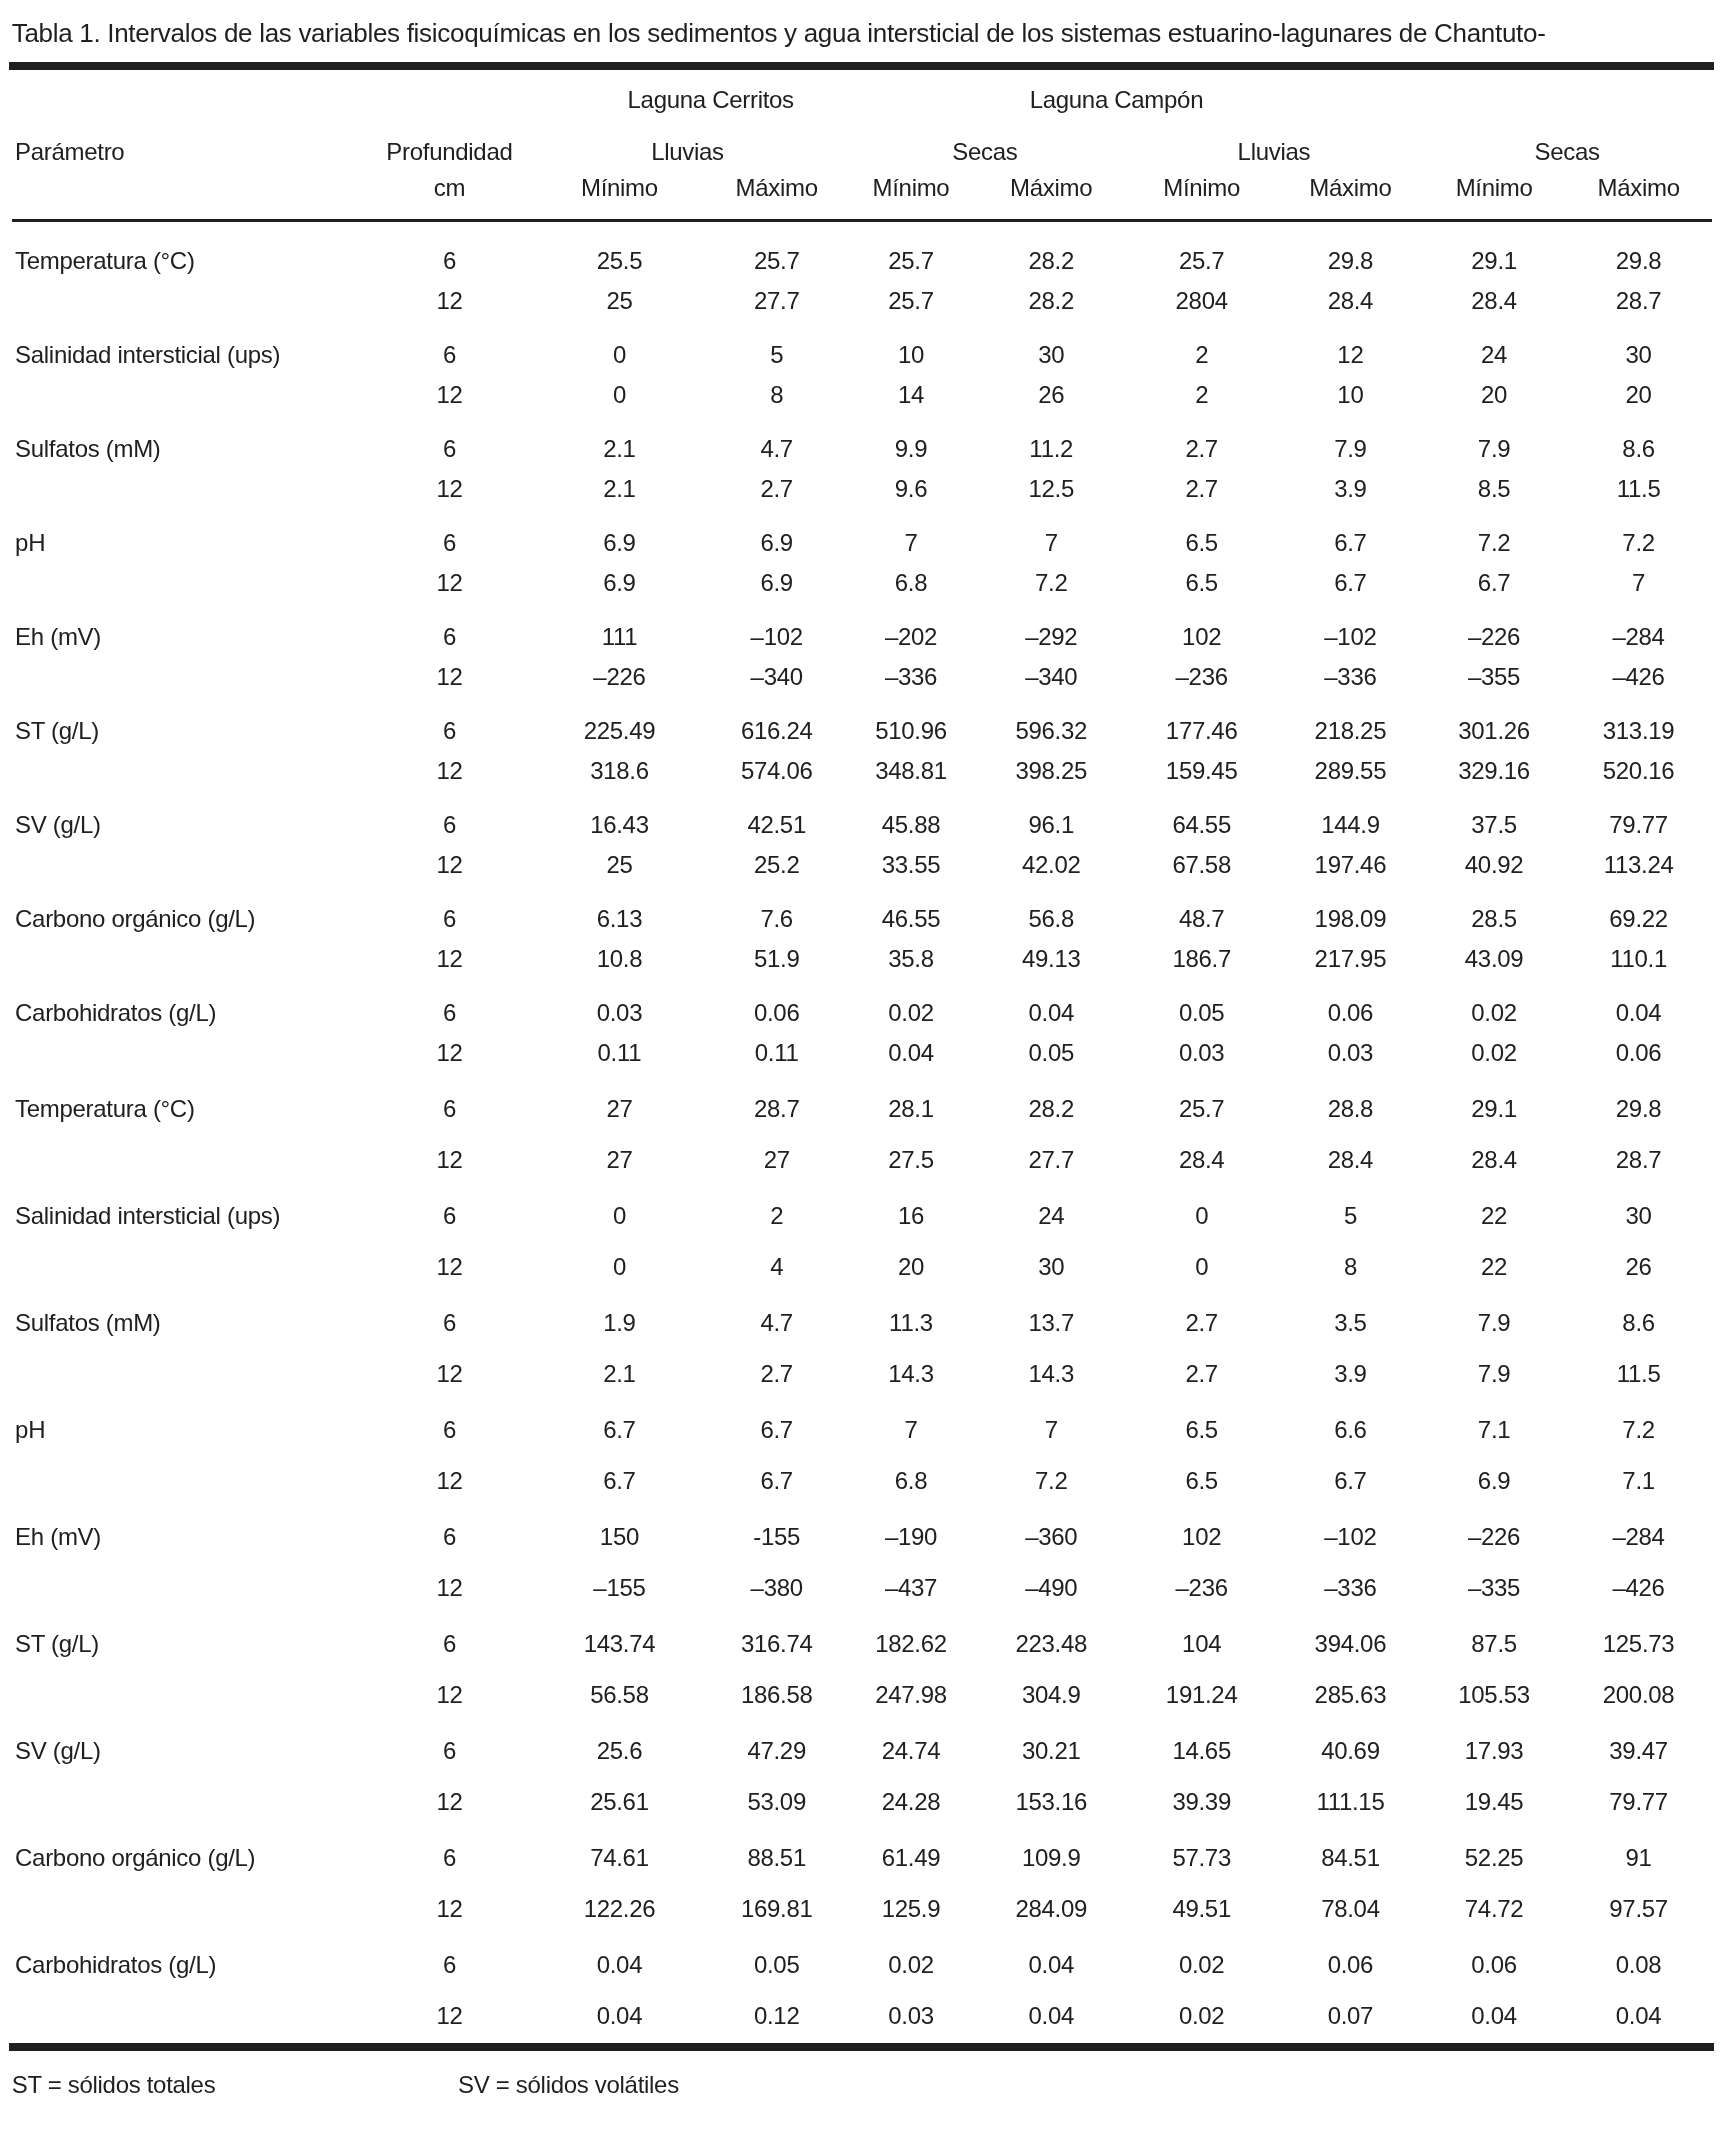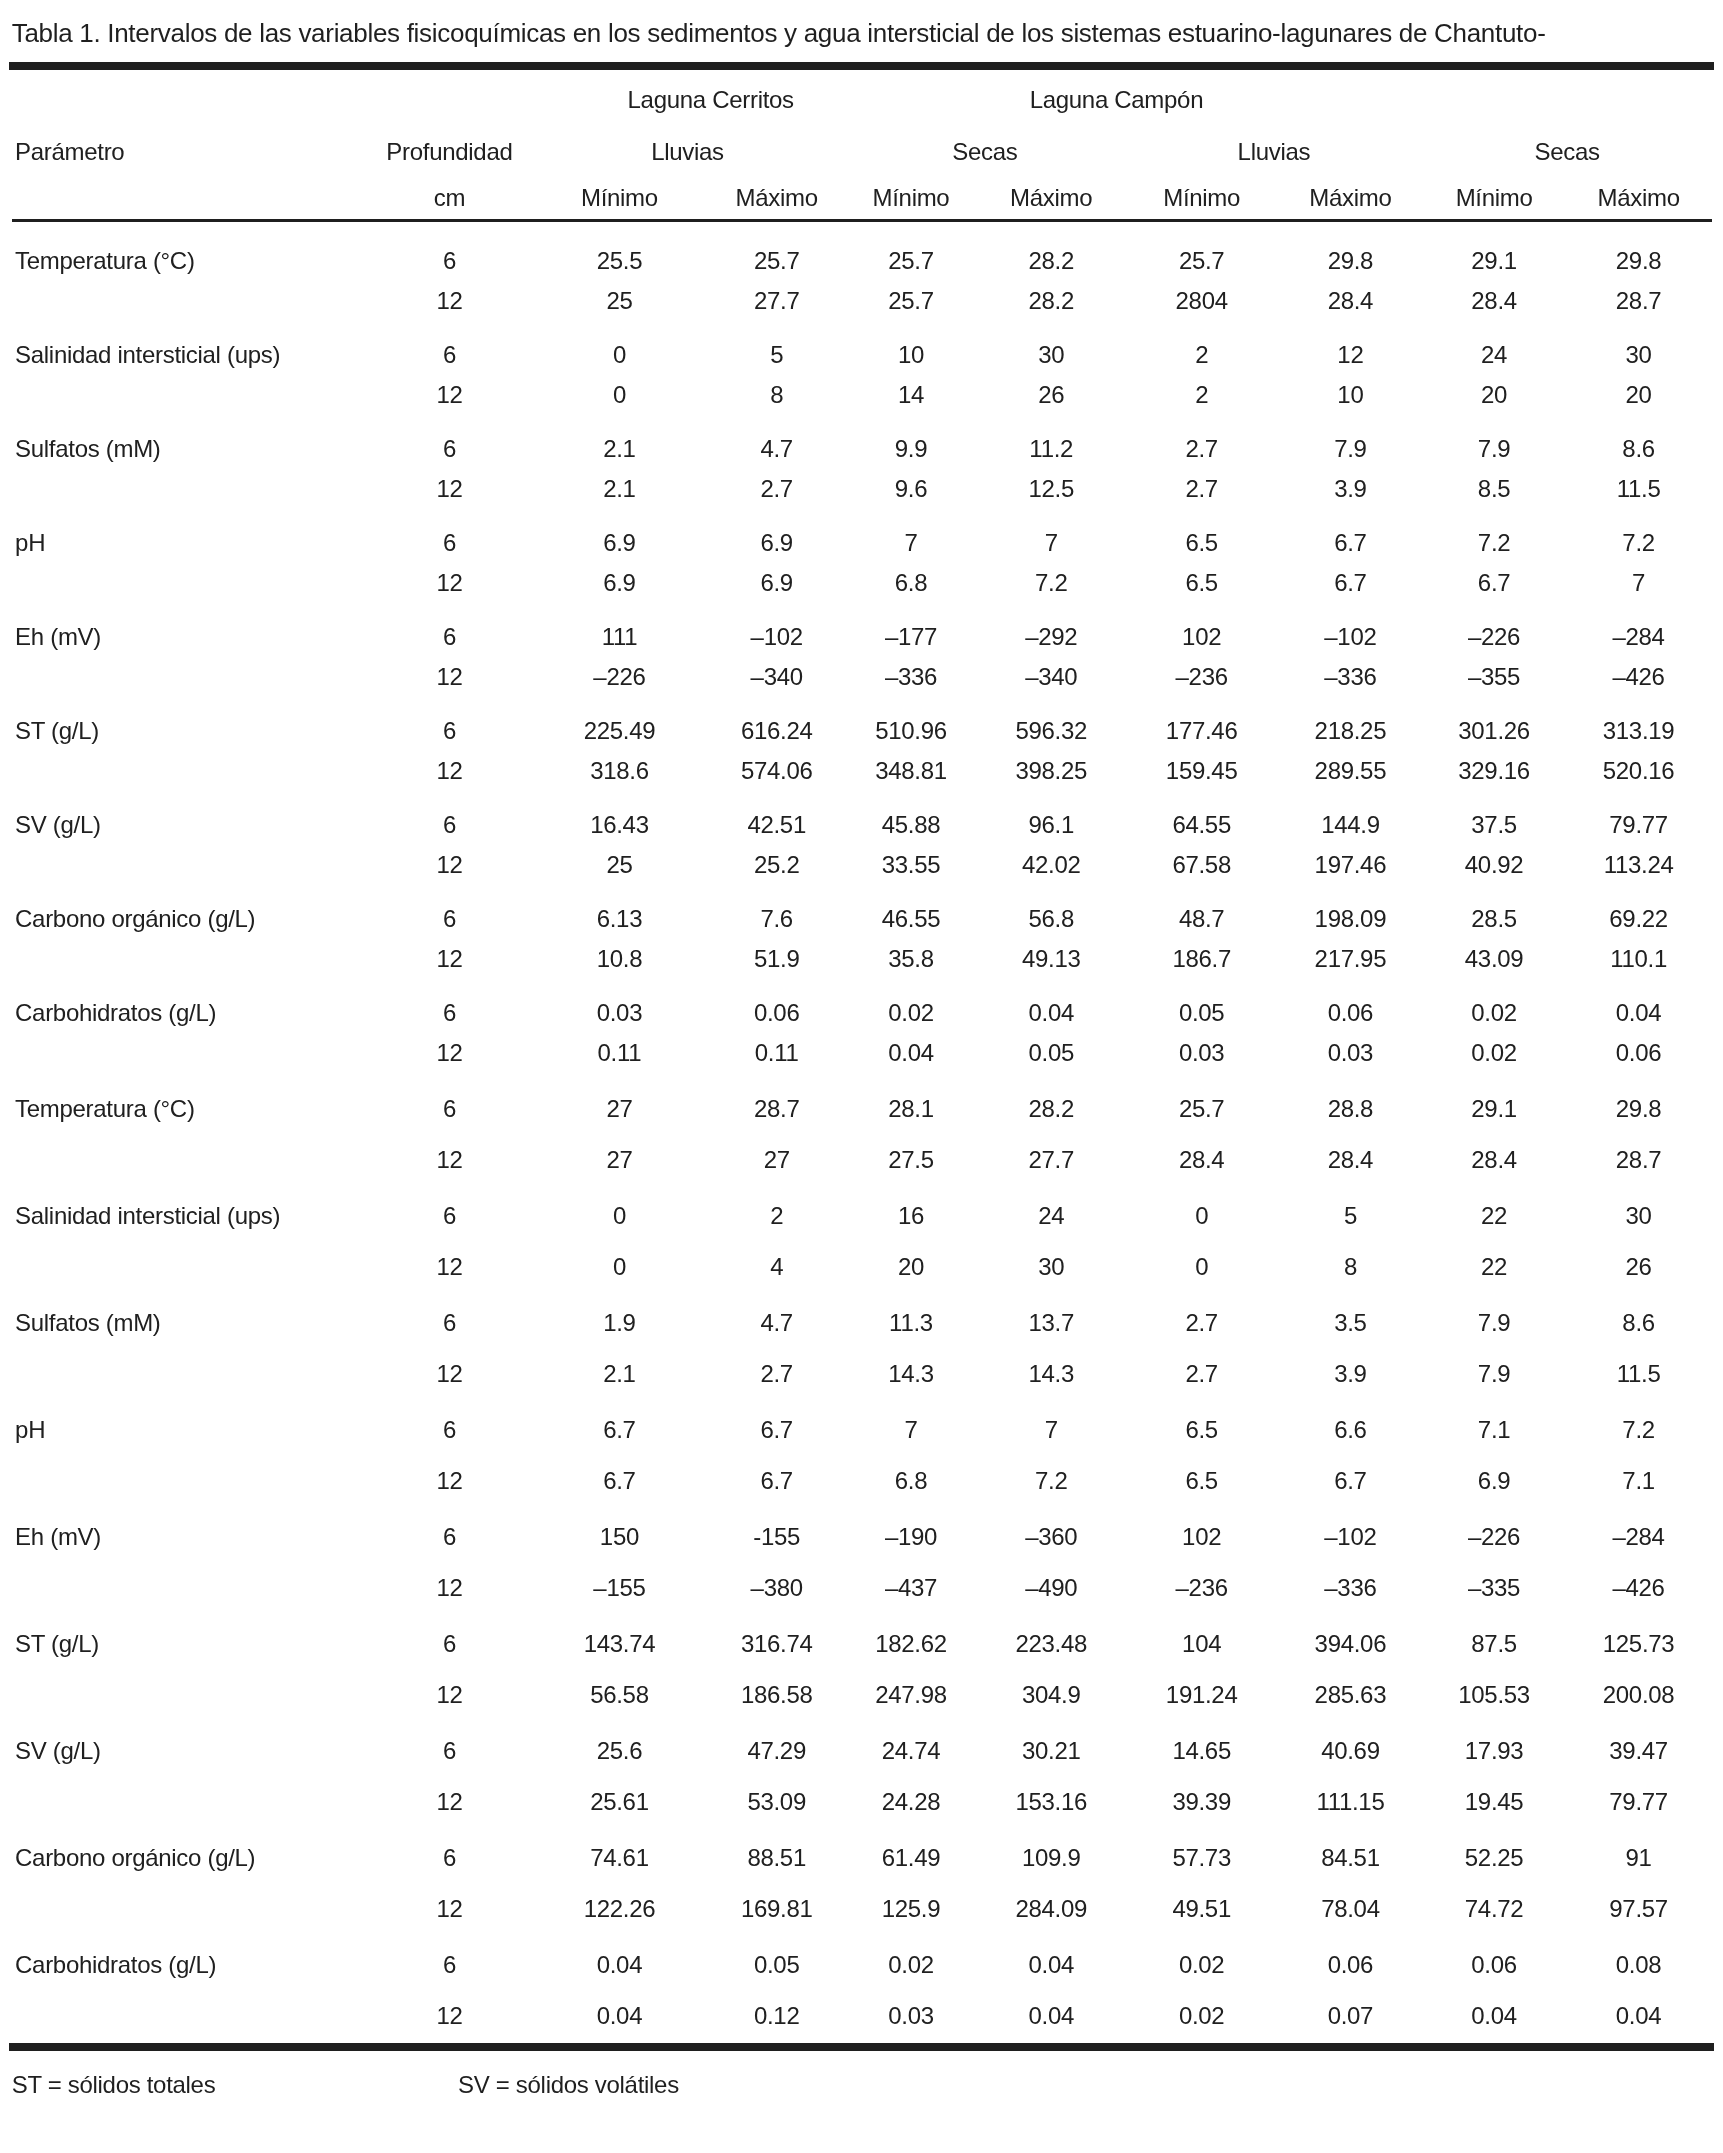--- a/index.html
+++ b/index.html
@@ -17,21 +17,21 @@
   table {
     width:1700px; margin-left:11.7px; border-collapse:collapse; table-layout:fixed;
     font-size:24px; color:#202020;
   }
   thead td, tbody td { vertical-align:bottom; padding:0; }
   td.left, td.param { text-align:left; padding-left:3.4px; }
   td.ctr, td.depth, td.val { text-align:center; }
   tr.head-lagoon { height:44px; }
   tr.head-season { height:52px; }
   tr.head-minmax { height:55px; }
-  tr.head-minmax td { border-bottom:3.4px solid #1f1f1f; padding-bottom:7px; }
+  tr.head-minmax td { border-bottom:3.4px solid #1f1f1f; padding-bottom:17px; }
   .lagoon span { position:relative; display:inline-block; white-space:nowrap;text-align:right; }
   .shift-c { left:-117px; }
   .shift-k { left:-302px; }
   tr.b1 { height:40px; }
   tr.b1.gstart { height:54px; }
   tr.b2 { height:51px; }
   tr.b2.gstart { height:56px; }
   .rule-bottom { margin-top:13.4px; }
   .footnotes { position:relative; margin-top:20px; font-size:24px; height:34px; }
   .footnotes .fn1 { position:absolute; left:11.7px; }
@@ -187,21 +187,21 @@
           <td class="val">6.5</td>
           <td class="val">6.7</td>
           <td class="val">6.7</td>
           <td class="val">7</td>
         </tr>
         <tr class="b1 gstart">
           <td class="param">Eh (mV)</td>
           <td class="depth">6</td>
           <td class="val">111</td>
           <td class="val">–102</td>
-          <td class="val">–177</td>
+          <td class="val">–202</td>
           <td class="val">–292</td>
           <td class="val">102</td>
           <td class="val">–102</td>
           <td class="val">–226</td>
           <td class="val">–284</td>
         </tr>
         <tr class="b1">
           <td class="param"></td>
           <td class="depth">12</td>
           <td class="val">–226</td>

